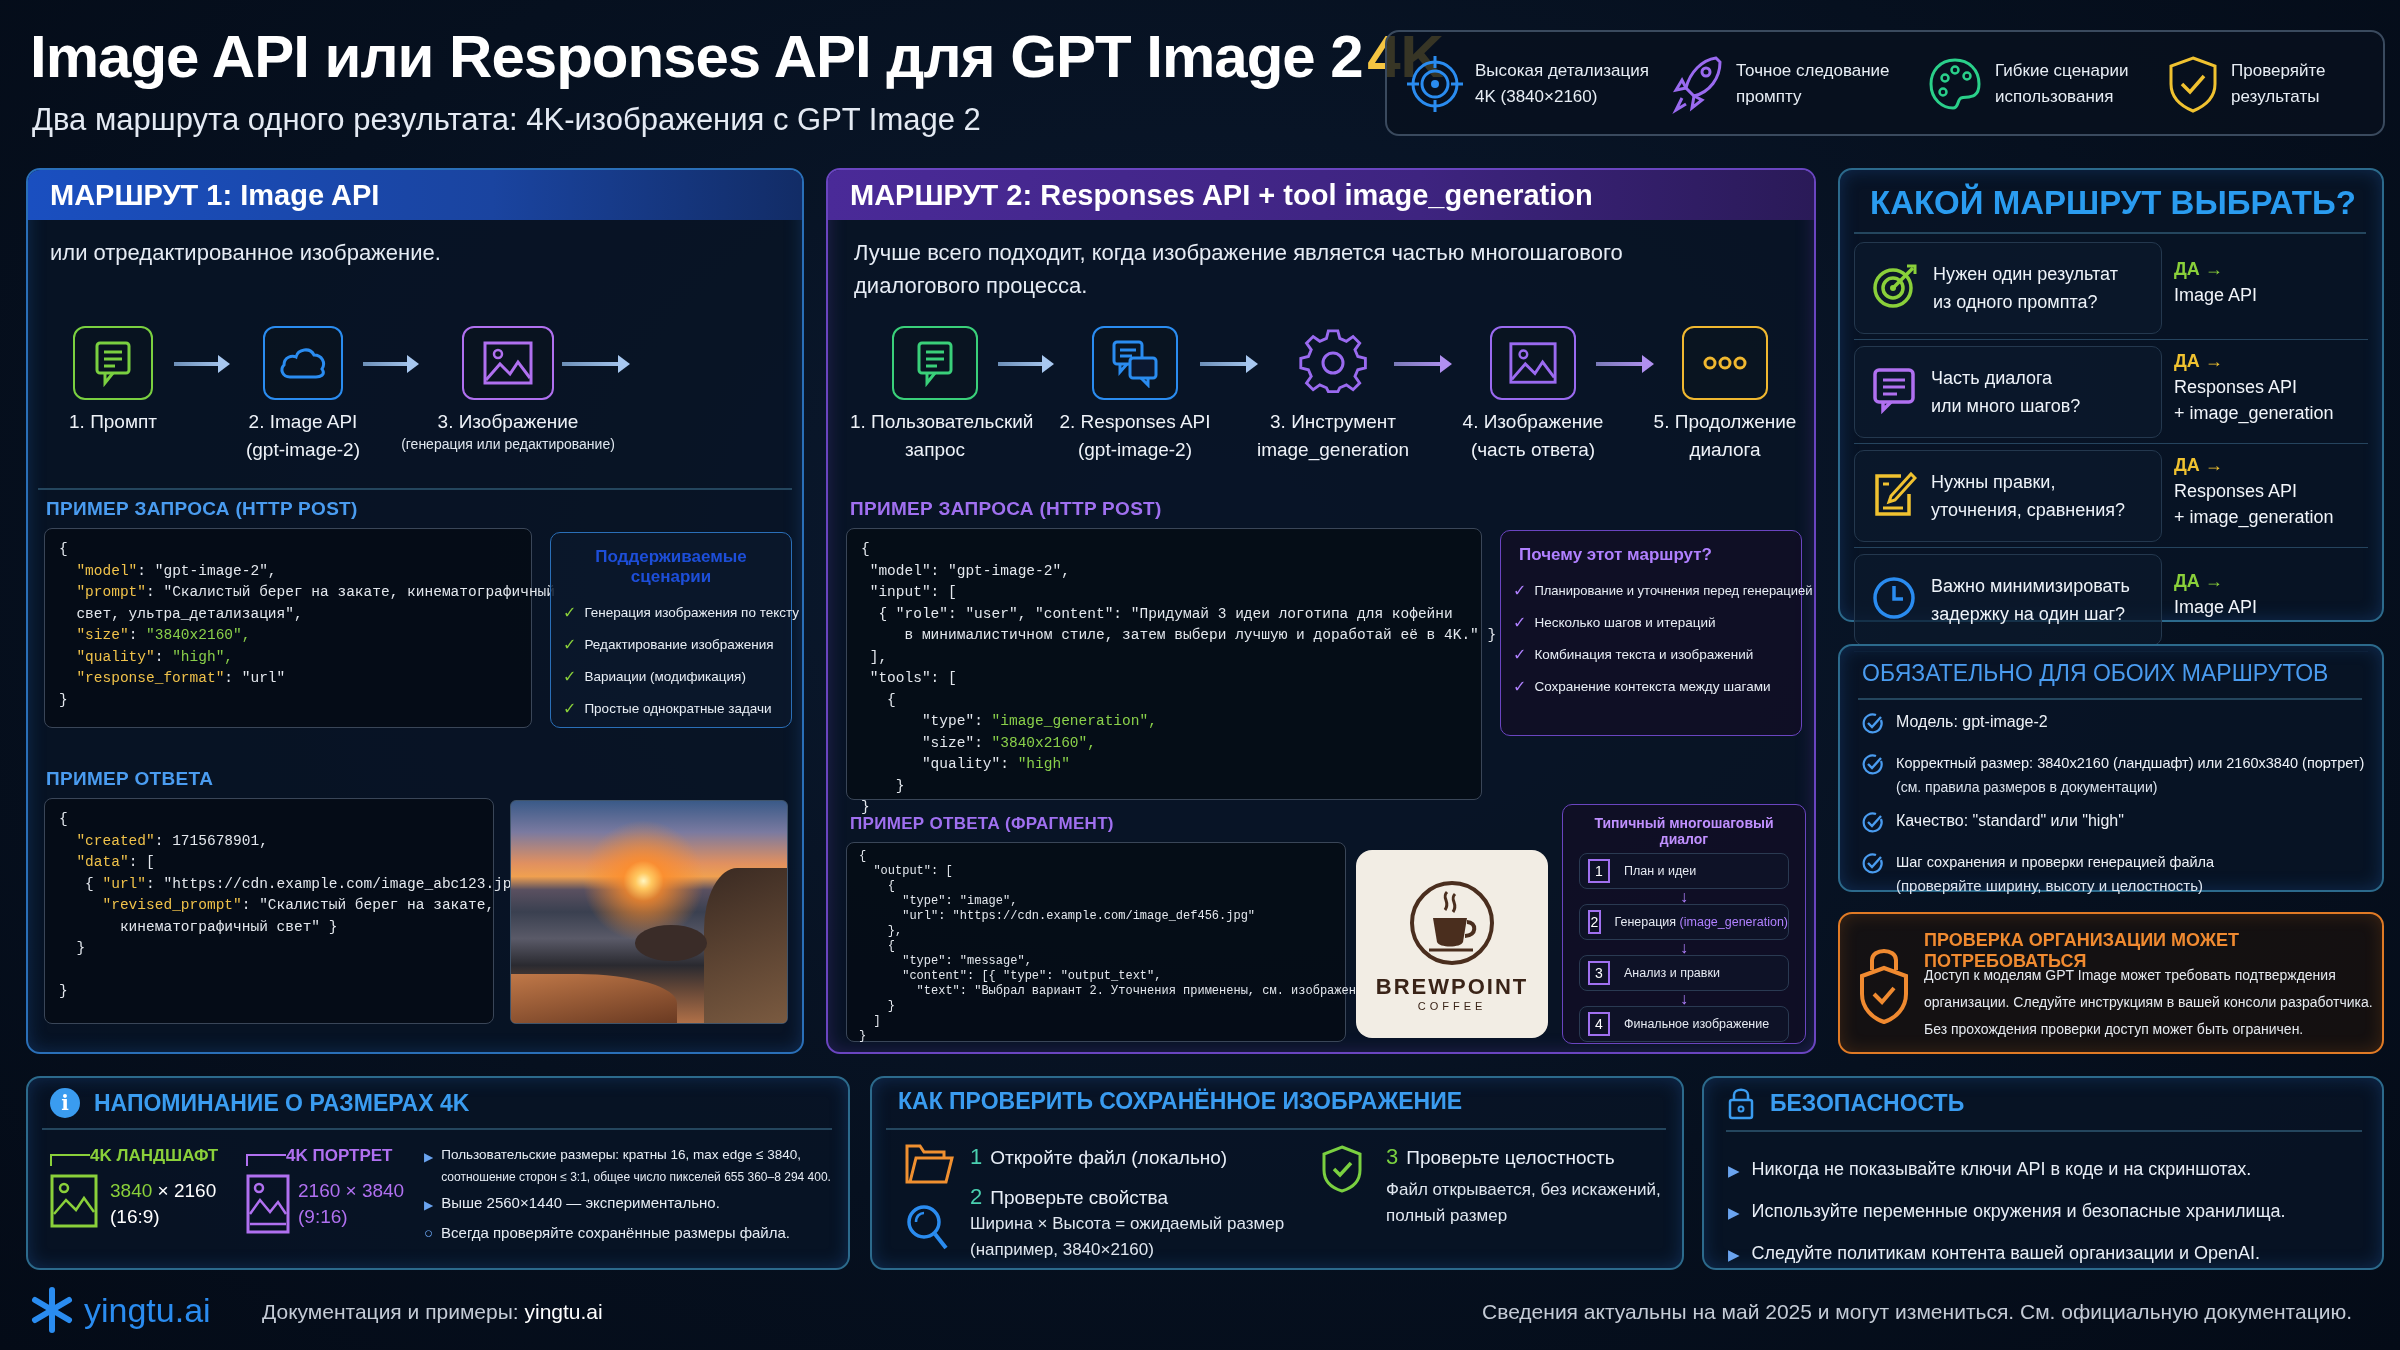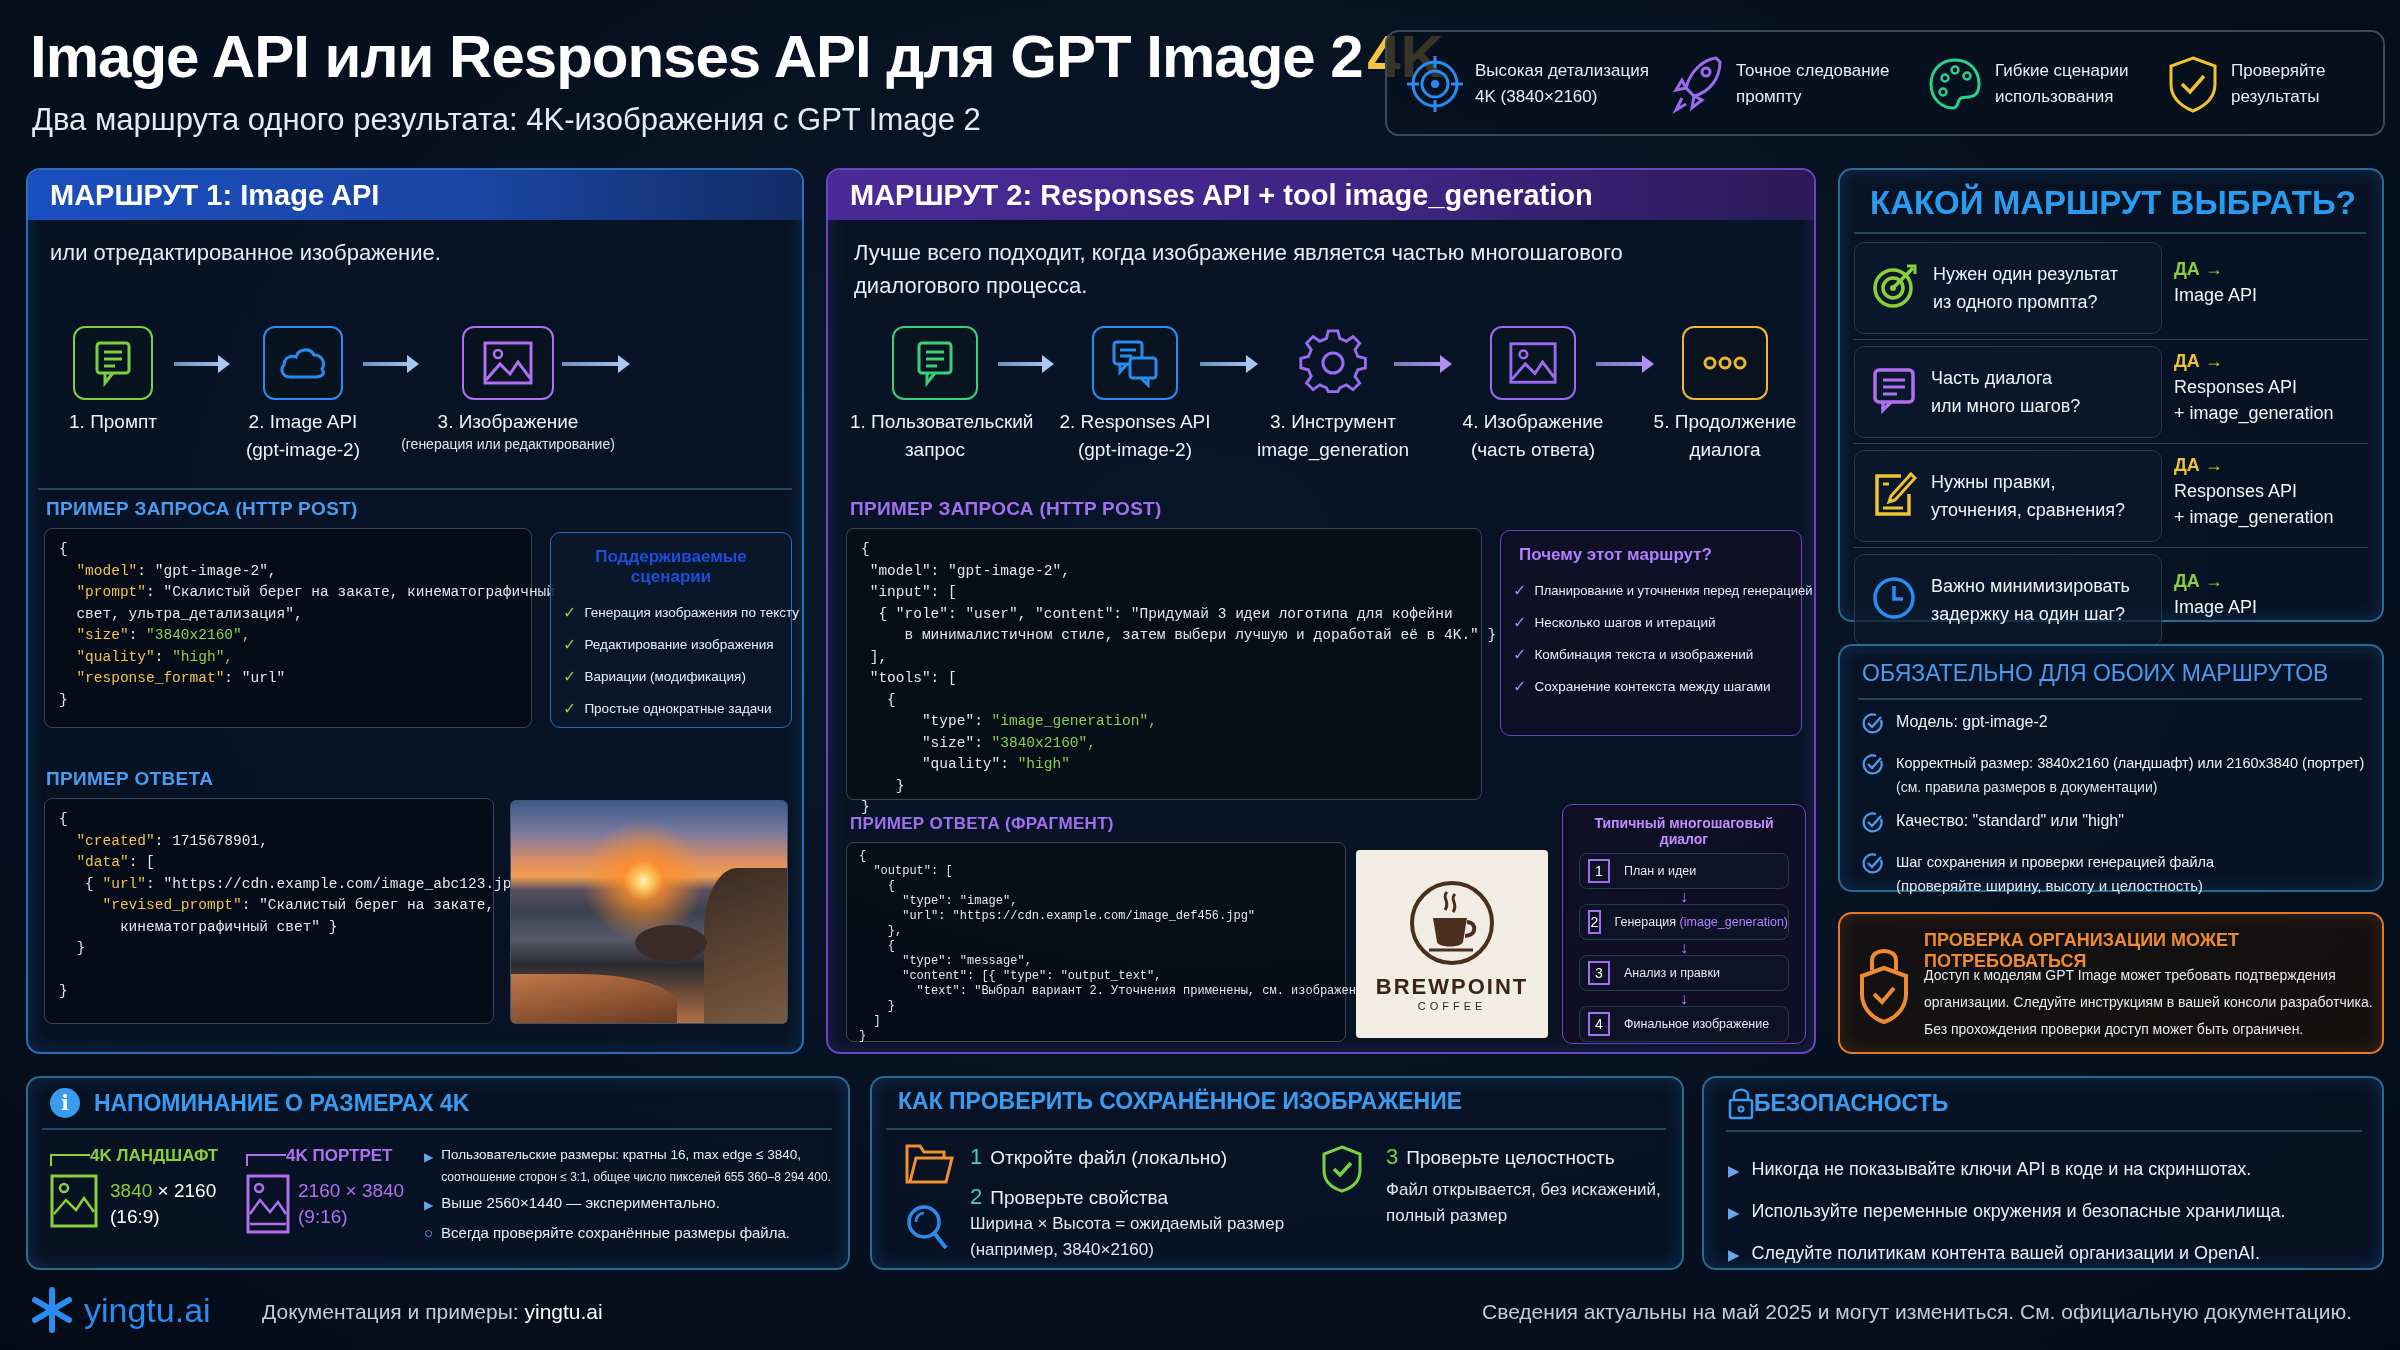--- a/index.html
+++ b/index.html
@@ -345,21 +345,21 @@
       "url": "https://cdn.example.com/image_def456.jpg"
     },
     {
       "type": "message",
       "content": [{ "type": "output_text",
         "text": "Выбрал вариант 2. Уточнения применены, см. изображение." }]
     }
   ]
 }</div>
 
-  <div class="abs" style="left:528px;top:680px;width:192px;height:188px;background:#f2ede4;border-radius:4px;text-align:center;">
+  <div class="abs" style="left:528px;top:680px;width:192px;height:188px;background:#f2ede4;border-radius:16px;text-align:center;">
     <svg width="90" height="90" viewBox="0 0 90 90" style="margin-top:28px;">
         <circle cx="45" cy="45" r="40" fill="none" stroke="#4a2e1e" stroke-width="4"></circle>
         <path d="M40 14 C34 20 44 24 38 32 M48 16 C42 22 52 26 46 34" fill="none" stroke="#4a2e1e" stroke-width="3"></path>
         <path d="M26 40 L60 40 L56 64 C54 70 32 70 30 64 Z" fill="#4a2e1e"></path>
         <path d="M60 44 C70 44 70 58 58 58" fill="none" stroke="#4a2e1e" stroke-width="4"></path>
         <line x1="22" y1="72" x2="66" y2="72" stroke="#4a2e1e" stroke-width="3"></line>
       </svg>
     <div style="font-size:22px;font-weight:bold;color:#3a2418;letter-spacing:2px;margin-top:2px;">BREWPOINT</div>
     <div style="font-size:11px;color:#3a2418;letter-spacing:4px;">COFFEE</div>
   </div>
@@ -596,21 +596,21 @@
       <path d="M14 25 L20 31 L31 19" fill="none" stroke="#7ad040" stroke-width="3.5"></path>
     </svg>
   <div class="abs" style="left:514px;top:66px;font-size:19px;line-height:26px;white-space:nowrap;">
     <div><span style="color:#7ad040;font-size:22px;margin-right:8px;">3</span><span>Проверьте целостность</span></div>
     <div style="font-size:17px;color:#dfe6ef;margin-top:6px;">Файл открывается, без искажений,</div>
     <div style="font-size:17px;color:#dfe6ef;">полный размер</div>
   </div>
 </div>
 
 <div class="panel teal" style="left:1702px;top:1076px;width:682px;height:194px;">
-  <div class="abs" style="left:24px;top:8px;display:flex;align-items:center;gap:0;">
+  <div class="abs" style="left:24px;top:8px;display:flex;align-items:center;gap:16px;">
     <svg width="26" height="34" viewBox="0 0 26 34">
         <path d="M6 14 L6 9 C6 2 20 2 20 9 L20 14" fill="none" stroke="#3a9cf0" stroke-width="2.5"></path>
         <rect x="2" y="14" width="22" height="18" rx="2" fill="none" stroke="#3a9cf0" stroke-width="2.5"></rect>
         <circle cx="13" cy="23" r="2.5" fill="none" stroke="#3a9cf0" stroke-width="2"></circle>
       </svg>
     <span class="bottom-title">БЕЗОПАСНОСТЬ</span>
   </div>
   <div class="divider" style="left:22px;right:20px;top:52px;"></div>
   <div class="abs" style="left:24px;top:78px;">
     <div class="bullet">

